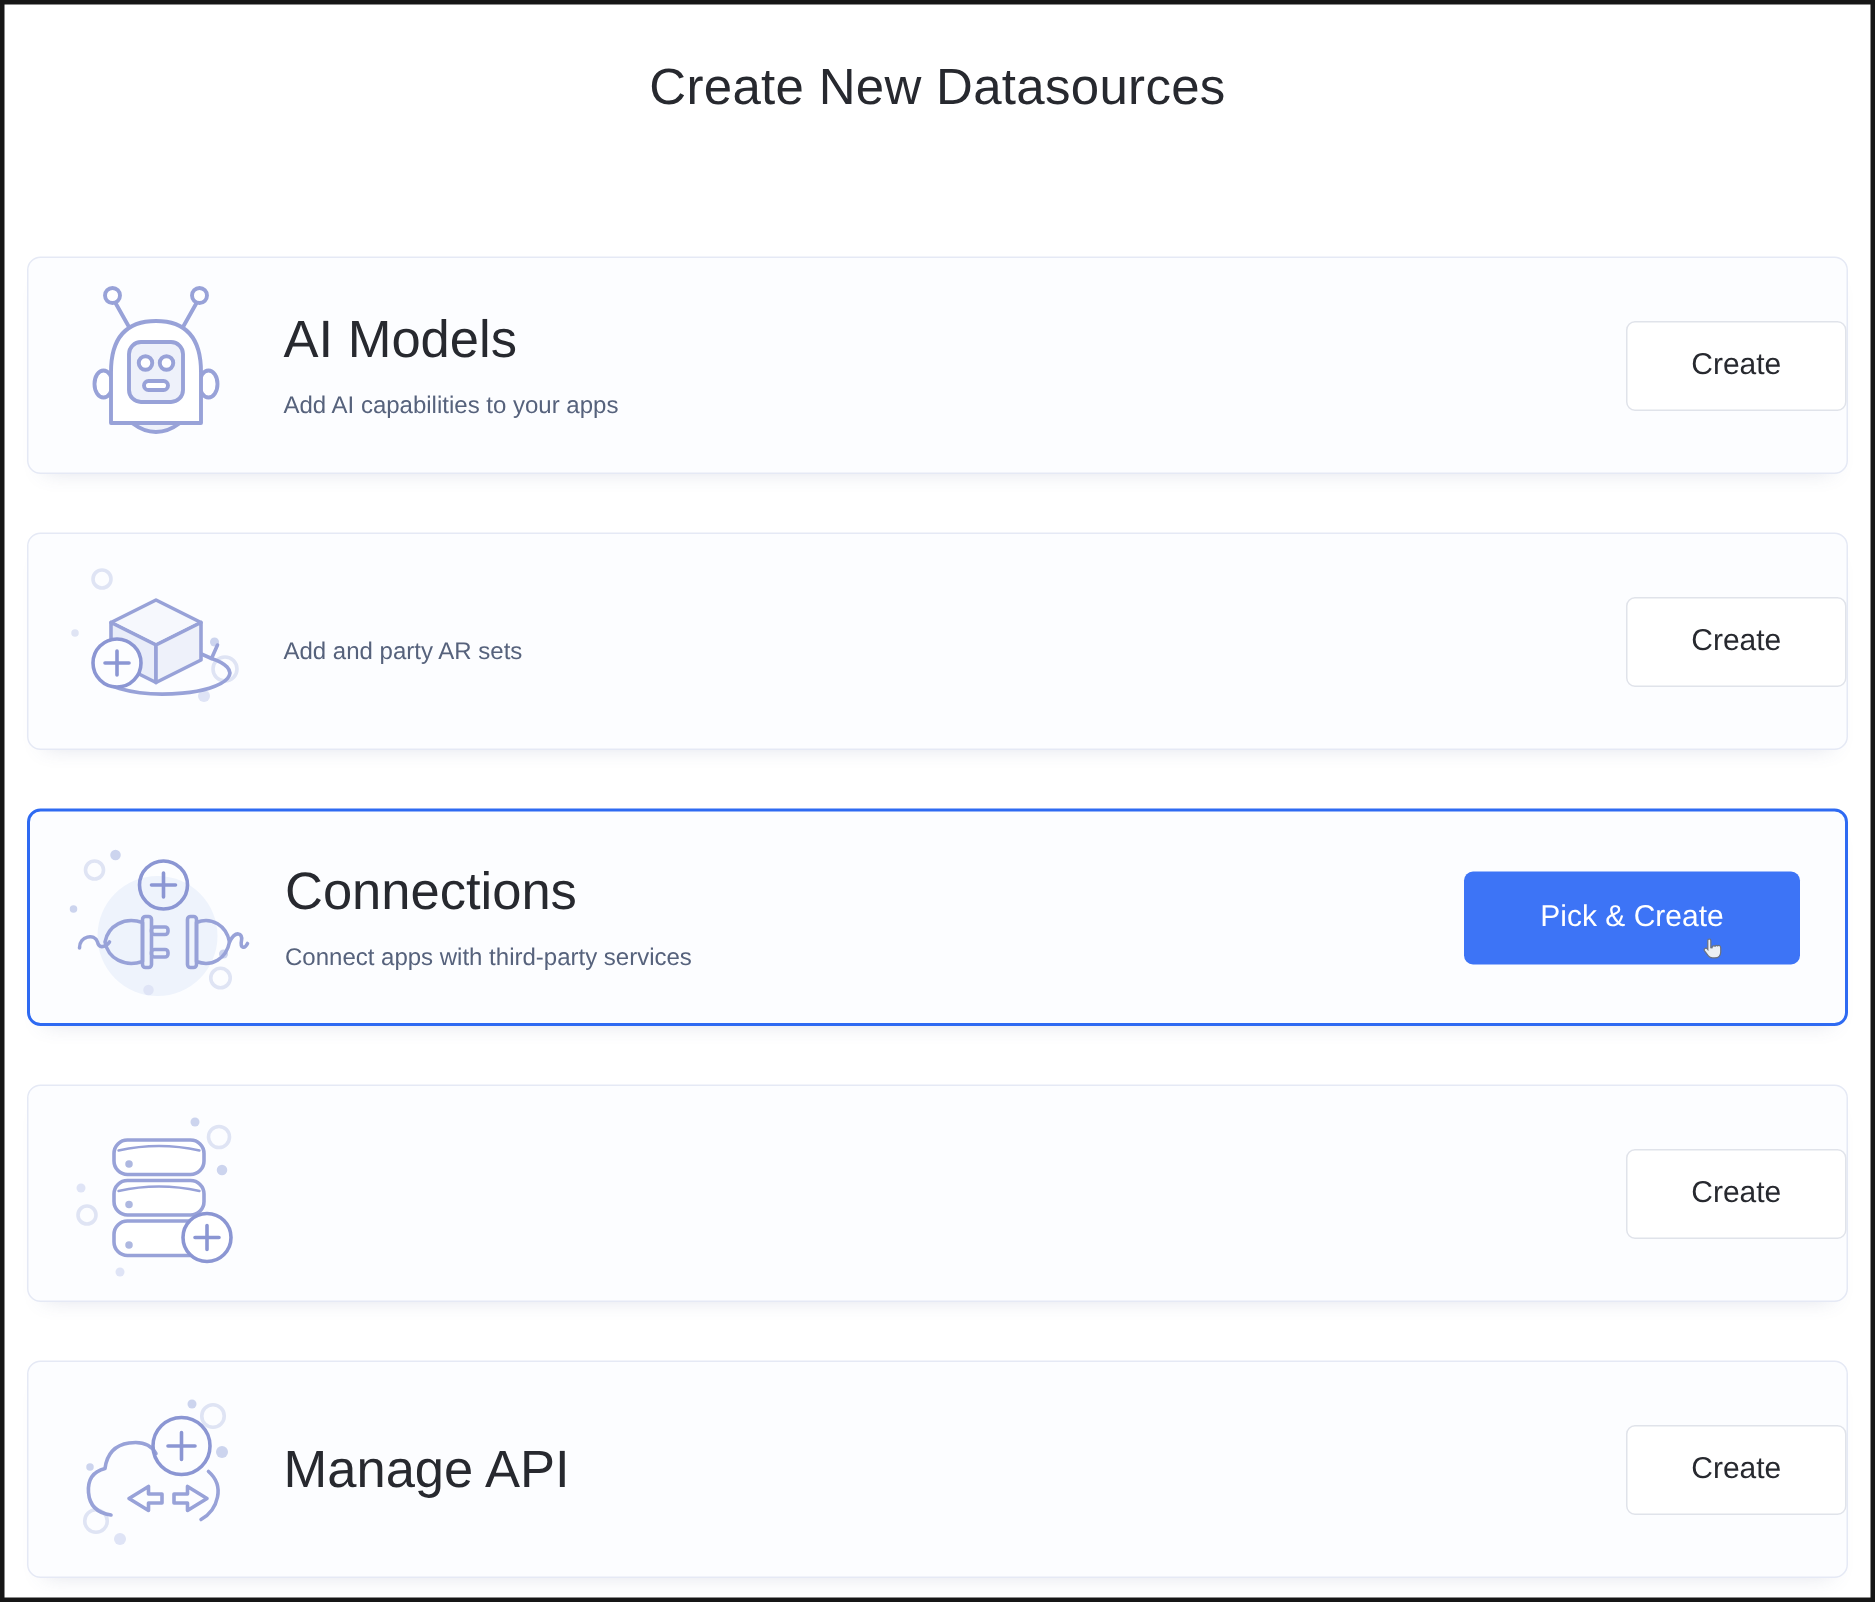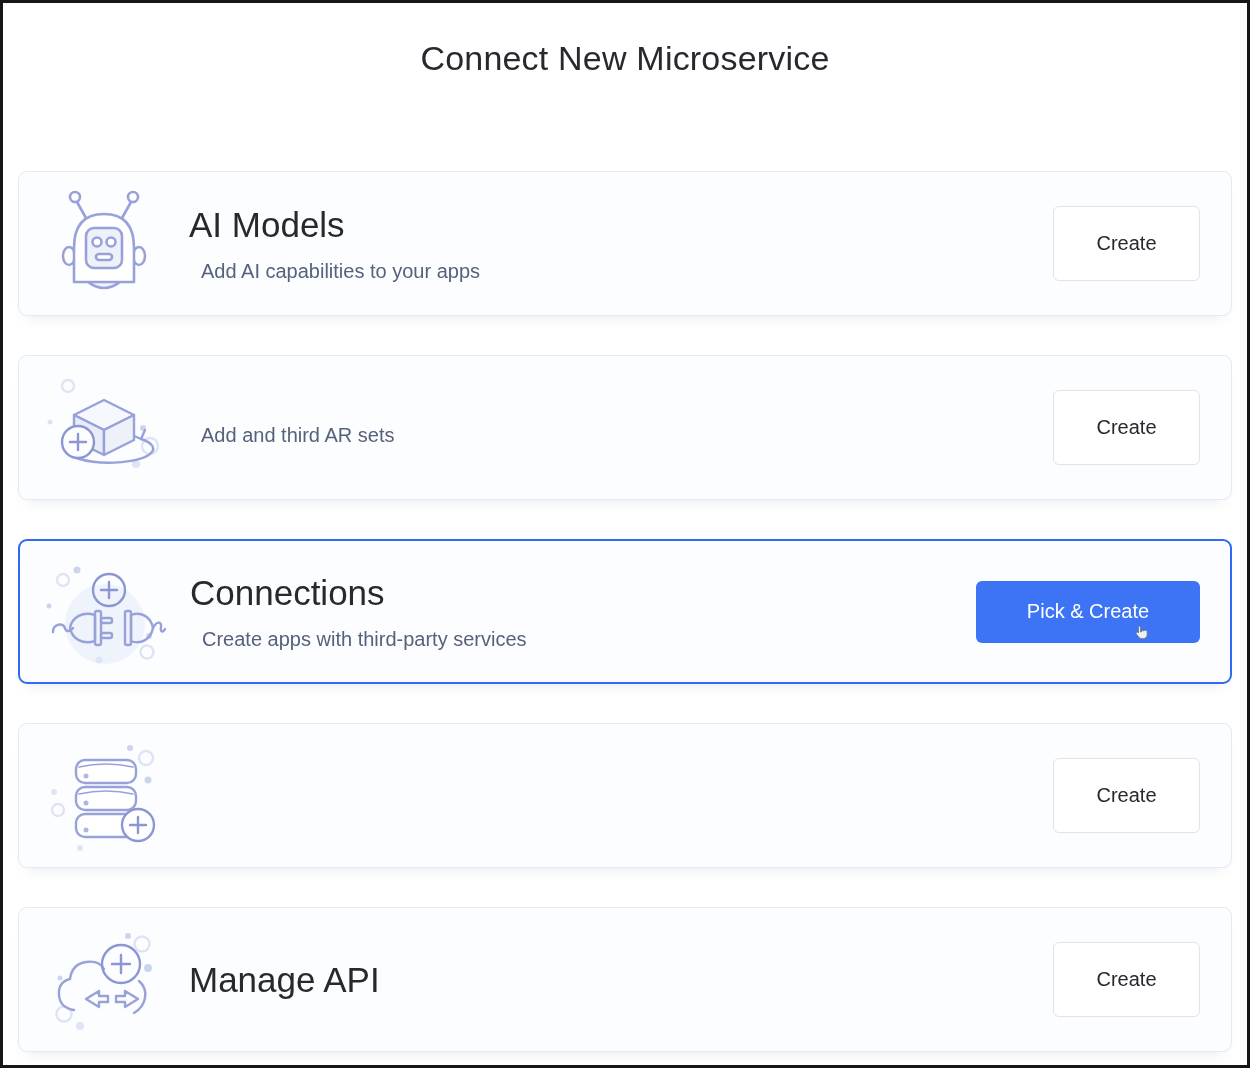--- a/index.html
+++ b/index.html
@@ -39,45 +39,45 @@
     box-shadow:0 9px 14px -11px rgba(80,95,140,.22);
     cursor:pointer;
   }
   .card.selected{border:2px solid var(--selected-border);justify-content:space-between;}
   .icon-wrap{
     flex:0 0 170px;
     display:flex;justify-content:center;align-items:center;
   }
   .card-text{flex:1;}
   .card-title{margin:0;font-size:35px;font-weight:500;color:var(--title-text);}
-  .card-desc{margin:15px 12px 0;font-size:20px;color:var(--subtitle-text);}
+  .card-desc{margin:15px 0 0;font-size:16px;color:var(--subtitle-text);}
   .btn{
-    height:75px;min-width:147px;
-    margin-right:31px;padding:0 30px;
+    height:60px;min-width:147px;
+    padding:0 30px;
     border-radius:6px;
     border:1px solid #e0e3ea;
     background:#fff;
     font-family:inherit;font-size:20px;color:#27292f;
     cursor:pointer;
     flex:0 0 auto;
   }
   .btn.primary{
     position:relative;
     height:62px;min-width:224px;
     margin-right:30px;
     background:var(--accent-blue);
     border:none;color:#fff;font-weight:400;
   }
   .cursor-icon{position:absolute;right:50px;bottom:1px;pointer-events:none;}
   svg{display:block;}
 </style>
 </head>
 <body>
 
-<h1 class="page-title">Connect New Microservice</h1>
+<h1 class="page-title">Create New Datasources</h1>
 
 <section class="cards">
 
   <article class="card">
     <div class="icon-wrap">
       <svg width="124" height="124" viewBox="0 0 124 124">
         <g fill="none" stroke="#98a2d8" stroke-width="2.6" stroke-linecap="round" stroke-linejoin="round">
           <line x1="44" y1="36" x2="35" y2="20"></line>
             <circle cx="33" cy="15" r="5" fill="#fff"></circle>
           <line x1="80" y1="36" x2="89" y2="20"></line>
@@ -113,21 +113,21 @@
           <path d="M99 73 L103 64 M99 73 L90 69"></path>
           <path d="M62 34 L92 49 L62 64 L32 49 Z" fill="#f6f8fd"></path>
           <path d="M32 49 V74 L62 89 V64 Z" fill="#e9edf9"></path>
           <path d="M92 49 V74 L62 89 V64 Z" fill="#eef1fa"></path>
           <circle cx="36" cy="76" r="16" fill="#fcfdff" stroke="#8b96d3"></circle>
           <path d="M28 76 H44 M36 68 V84" stroke="#8b96d3"></path>
         </g>
       </svg>
     </div>
     <div class="card-text">
-      <p class="card-desc">Add and third AR sets</p>
+      <p class="card-desc">Add and party AR sets</p>
     </div>
     <button class="btn">Create</button>
   </article>
 
   <article class="card selected">
     <div class="icon-wrap">
       <svg width="124" height="124" viewBox="0 0 124 124">
         <g fill="none" stroke="#98a2d8" stroke-width="2.4" stroke-linecap="round" stroke-linejoin="round">
           <circle cx="62" cy="74" r="40" fill="#eef3fc" stroke="none"></circle>
           <circle cx="20" cy="30" r="6" stroke="#dfe4f4"></circle>
@@ -144,21 +144,21 @@
           <rect x="58" y="68" width="11" height="5" rx="2"></rect>
           <rect x="58" y="83" width="11" height="5" rx="2"></rect>
           <rect x="82" y="61" width="6" height="34" rx="2"></rect>
           <path d="M88 65 C98 61 108 67 110 78 C108 89 98 95 88 91 Z"></path>
           <path d="M110 78 C114 70 119 72 118 77 C117 82 120 83 122 79"></path>
         </g>
       </svg>
     </div>
     <div class="card-text">
       <h2 class="card-title">Connections</h2>
-      <p class="card-desc">Create apps with third-party services</p>
+      <p class="card-desc">Connect apps with third-party services</p>
     </div>
     <button class="btn primary">
       <span>Pick &amp; Create</span>
       <svg class="cursor-icon" viewBox="0 0 24 24" width="18" height="18">
         <path d="M9.8 2.5c.9 0 1.6.7 1.6 1.6v6.4l1 .1.3-1c.3-.8 1.2-1.1 1.9-.8l.6.3c.3-.6 1.1-.9 1.8-.6l.5.3c.3-.4 1-.6 1.6-.3.8.4 1.1 1 1.1 2.2v3.6c0 3-2.1 5.2-5.2 5.2h-2c-1.7 0-2.9-.6-3.8-1.8l-3.4-4.5c-.5-.7-.4-1.6.3-2.1.6-.5 1.5-.4 2 .2l.6.7V4.1c0-.9.7-1.6 1.5-1.6z" fill="#eceff4" stroke="#6b7280" stroke-width="1.1"></path>
       </svg>
     </button>
   </article>
 
   <article class="card">

